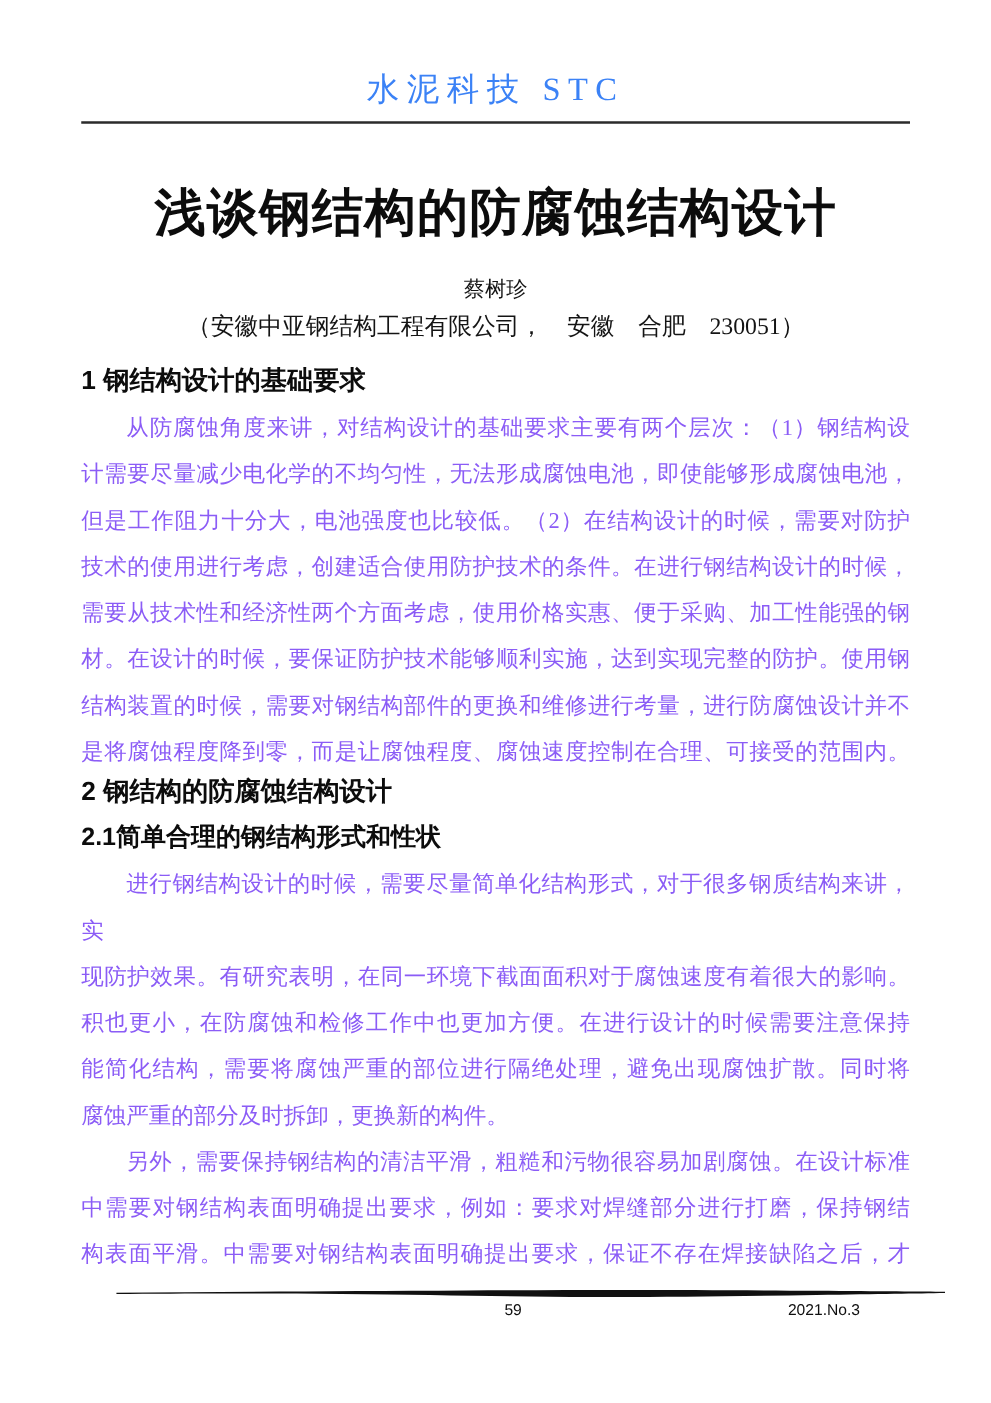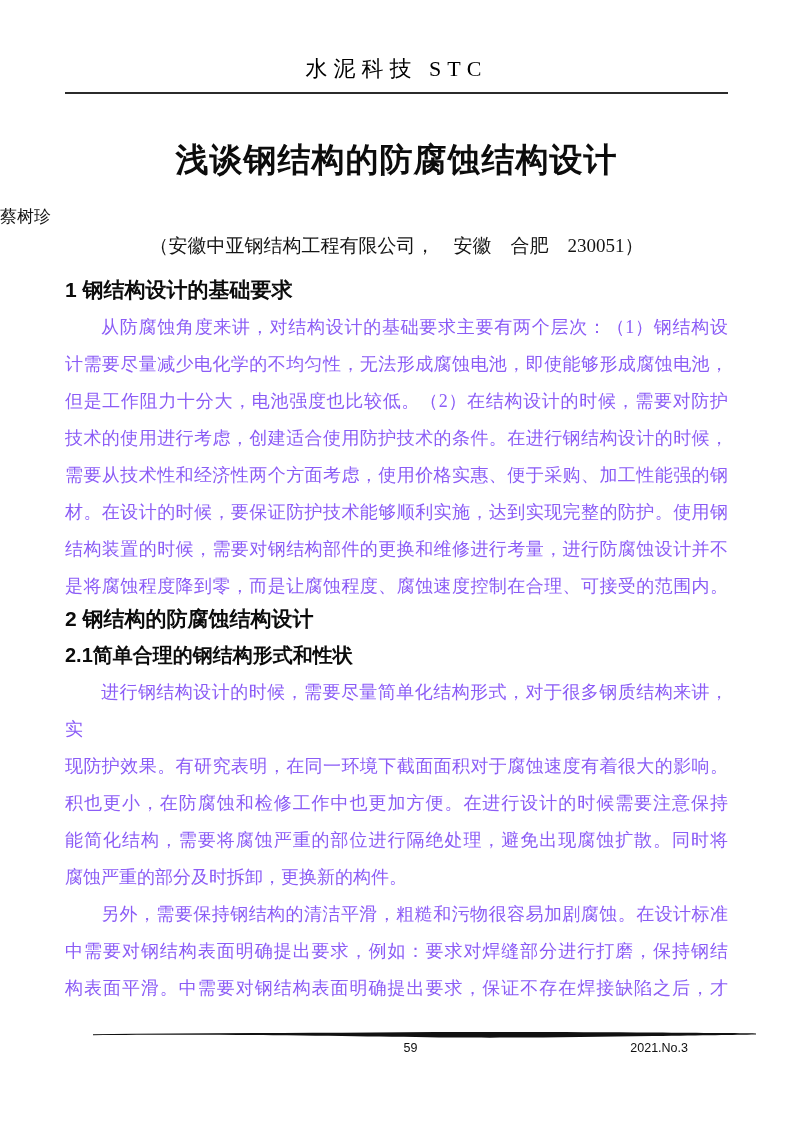--- a/index.html
+++ b/index.html
@@ -10,41 +10,42 @@
     margin: 0 auto;
     background: #ffffff;
     overflow: hidden;
     font-family: "Liberation Serif", serif;
     color: #151515;
   }
   
   .page-header { padding-top: 54px; }
   .journal-title {
     text-align: center;
-    font-size: 22px;
+    font-size: 26px;
     letter-spacing: 6px;
-    color: #000000;
+    color: #3b82f6;
   }
   .header-rule {
     margin: 8px 65px 0 65px;
     border-top: 2px solid #2b2b2b;
     height: 0;
   }
   
   .article-title {
     margin: 44px 0 0 0;
     text-align: center;
     font-family: Liberation Mono, monospace;
     font-weight: 700;
-    font-size: 33px;
+    font-size: 41px;
     letter-spacing: 1px;
     color: #0c0c0c;
   }
   .article-author {
     margin-top: 22px;
+    text-align: center;
     font-size: 17px;
     color: #141414;
   }
   .article-affiliation {
     margin-top: 5px;
     text-align: center;
     font-size: 19px;
     color: #141414;
   }
   

